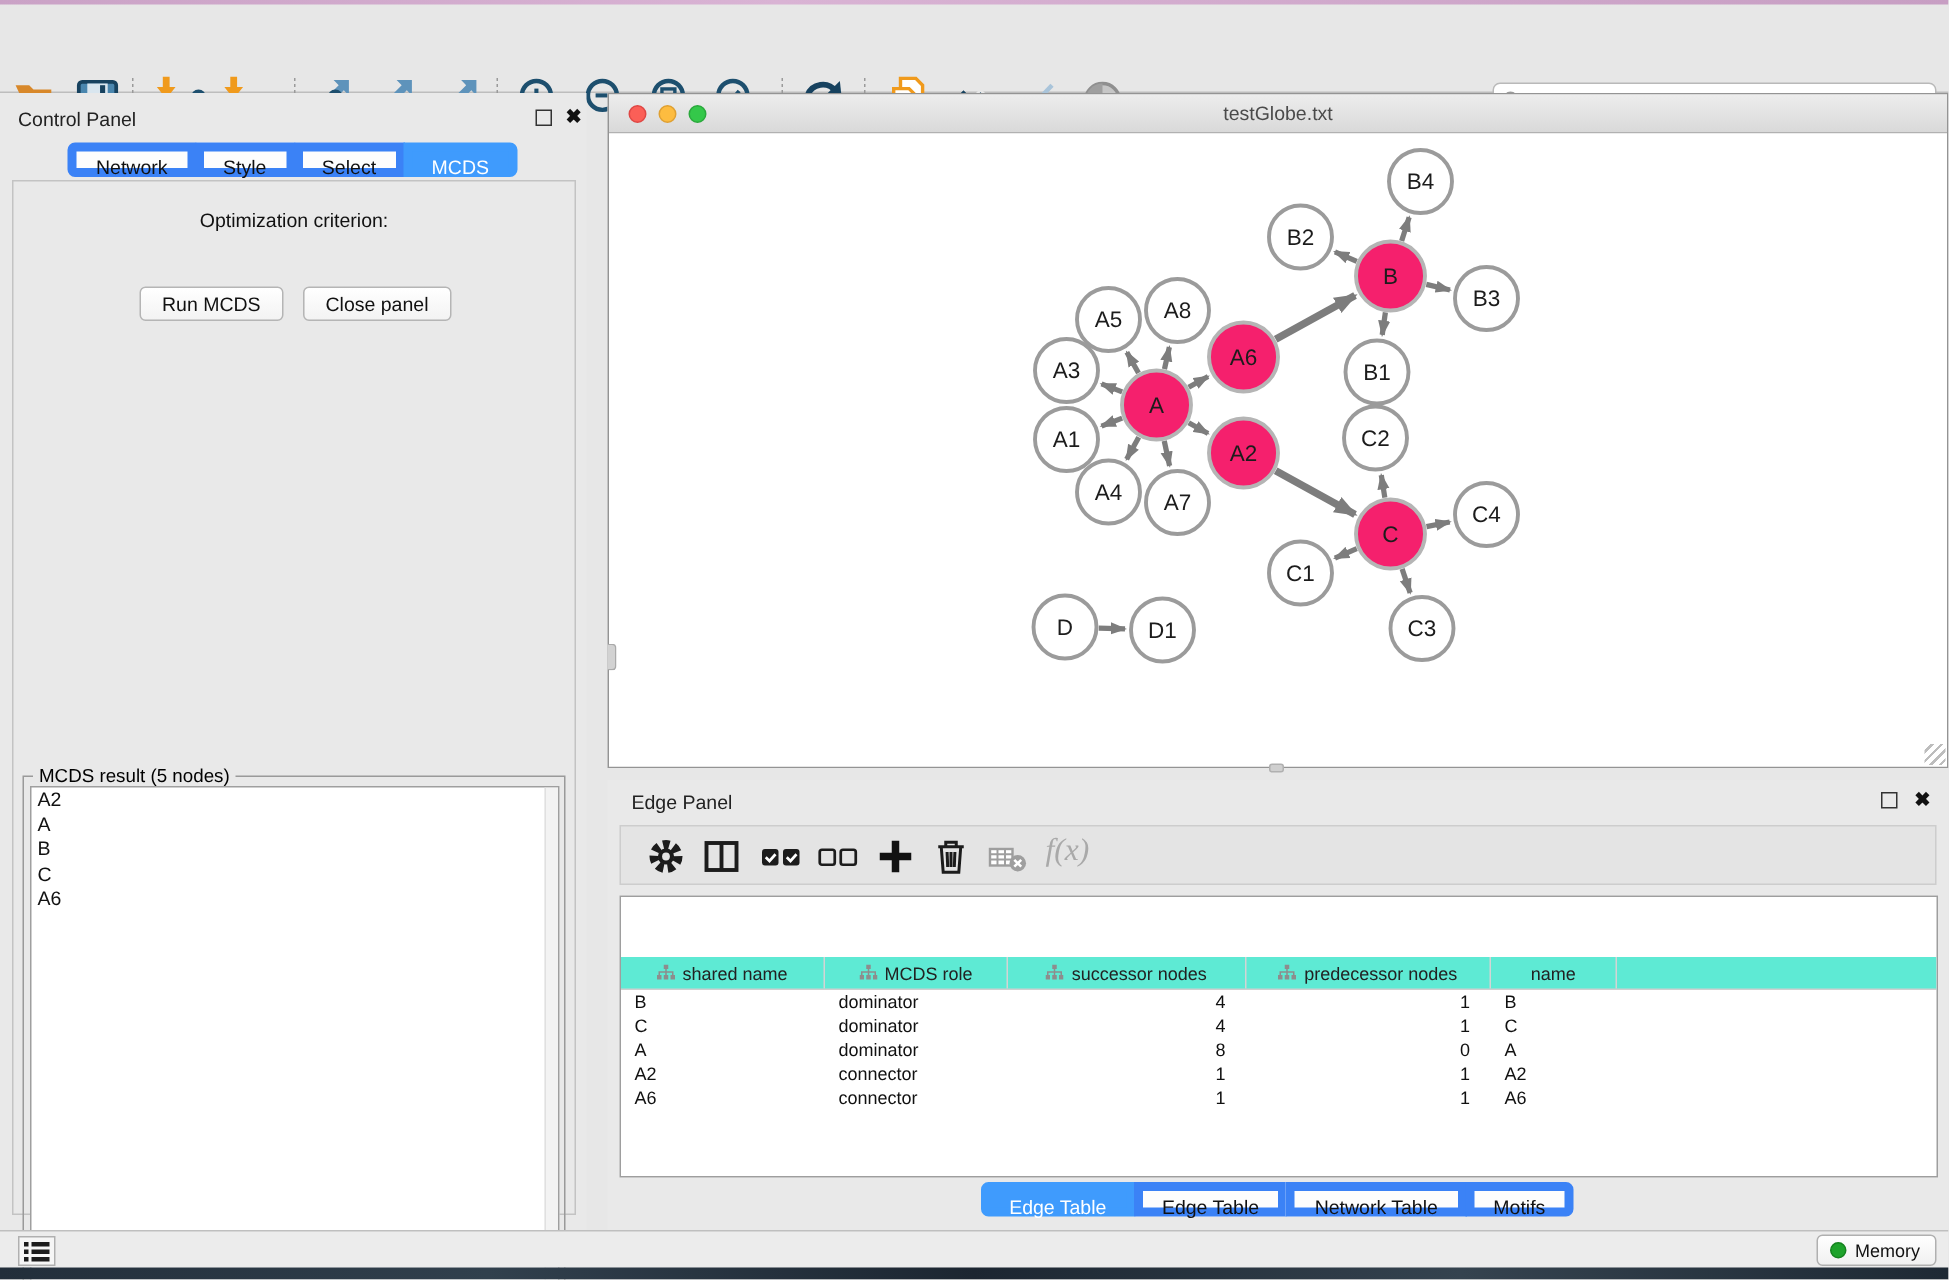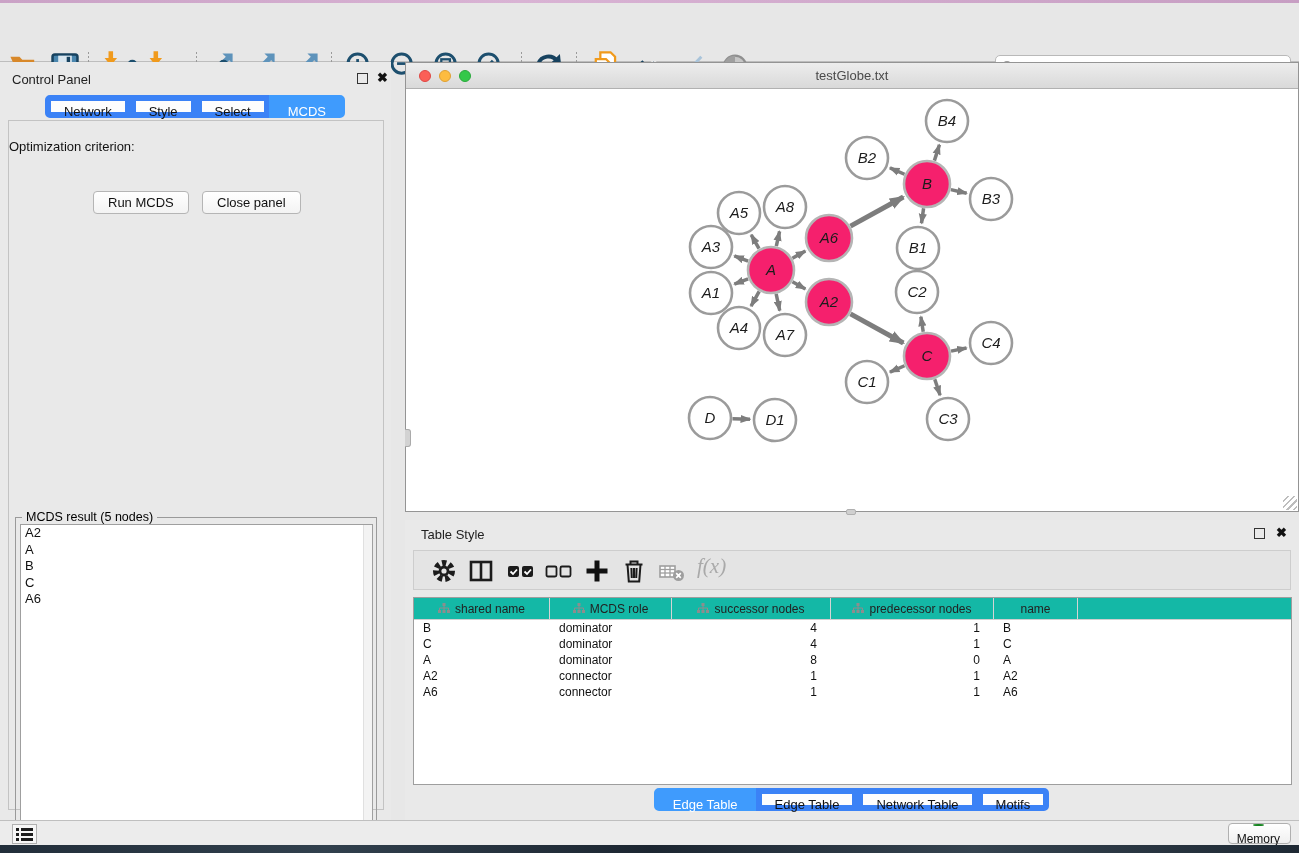--- a/index.html
+++ b/index.html
@@ -37,21 +37,21 @@
   .panel-float { position:absolute; top:11px; width:11px; height:11px; border:1.6px solid #333; background:transparent; }
   .panel-close { position:absolute; top:8px; font-size:13px; font-weight:bold; color:#111; line-height:15px; }
   #cp-tabs { position:absolute; left:0; top:33px; width:391px; display:flex; justify-content:center; }
   .seg-tab { border:6px solid #3b82f6; background:#fdfdfd; padding:3px 13px; font-size:13px;
     color:#111; margin-left:-1px; height:23px; }
   .seg-tab:first-child { border-radius:5px 0 0 5px; }
   .seg-tab:last-child { border-radius:0 5px 5px 0; }
   .seg-tab.active { background:#3f9bfd; border-color:#3f9bfd; color:#fff; }
   #cp-content { position:absolute; left:8px; top:58px; width:376px; height:690px;
     border:1px solid #c3c3c3; background:#e9e9e9; }
-  #opt-label { position:absolute; left:0; top:18px; width:100%; font-size:13px; color:#111; }
+  #opt-label { position:absolute; left:0; top:18px; width:100%; text-align:center; font-size:13px; color:#111; }
   #opt-select { position:absolute; left:34px; top:37px; width:313px; height:24px; background:#fff;
     border:1px solid #ababab; border-radius:4px; font-size:13px; color:#111; }
   #opt-select .sel-text { position:absolute; left:9px; top:4px; white-space:nowrap; }
   #opt-select .spinner { position:absolute; right:-1px; top:-1px; width:19px; height:24px;
     background:linear-gradient(#4aa1fd,#2f8ef8); border-radius:4px; }
   #opt-select .spinner svg { position:absolute; left:3px; top:3px; }
   .cp-btn { position:absolute; top:70px; height:23px; background:linear-gradient(#ffffff,#f3f3f3);
     border:1px solid #b5b5b5; border-radius:4px; font-size:13px; color:#111; padding:0 14px;
     font-family:"Liberation Sans",sans-serif; }
   #run-btn { left:84px; }
@@ -65,53 +65,53 @@
   #mcds-list .scroll { position:absolute; right:0; top:0; width:9px; height:100%;
     background:#f3f3f3; border-left:1px solid #e0e0e0; }
   .mcds-item { font-size:13px; color:#111; padding:1px 0 1px 4px; line-height:14.5px; }
 
   
   #net-window { position:absolute; left:405px; top:62px; width:894px; height:450px;
     background:#fff; border:1px solid #949494; }
   #net-titlebar { position:absolute; left:0; top:0; width:100%; height:26px;
     background:linear-gradient(#ededed,#d9d9d9); border-bottom:1px solid #b1b1b1; }
   #net-titlebar .tl { top:7px; }
-  #net-canvas { position:absolute; left:0; top:26px; width:892px; height:422px; background:#fff;font-style:italic; }
+  #net-canvas { position:absolute; left:0; top:26px; width:892px; height:422px; background:#fff; }
   #net-resize-grip { position:absolute; right:1px; bottom:1px; width:14px; height:14px;
     background:repeating-linear-gradient(135deg, transparent 0 3px, #bdbdbd 3px 4.5px); }
   #canvas-left-handle { position:absolute; left:-1px; top:366px; width:6px; height:18px;
     background:#d2d2d2; border:1px solid #aaa; border-left:none; border-radius:0 3px 3px 0; }
   #canvas-bottom-handle { position:absolute; left:440px; bottom:-4px; width:10px; height:6px;
     background:#cfcfcf; border:1px solid #b0b0b0; border-radius:2px; }
 
   
   #table-panel { position:absolute; left:405px; top:520px; width:894px; height:300px; background:#e9e9e9; }
   #tp-title { position:absolute; left:16px; top:7px; font-size:13px; color:#222; }
   #tp-toolbar { position:absolute; left:8px; top:30px; width:878px; height:40px;
     background:#e4e4e4; border:1px solid #cdcdcd; }
   .tp-icon { position:absolute; top:5px; width:30px; height:30px; }
   #fx-label { position:absolute; left:283px; top:3px; font-family:"Liberation Serif",serif;
     font-style:italic; font-size:21px; color:#a9a9a9; }
   #node-table { position:absolute; left:8px; top:77px; width:879px; height:188px;
     background:#fff; border:1px solid #9e9e9e; overflow:hidden; }
-  #nt-header { display:flex; height:22px; background:#14b8a6; border-bottom:1px solid #cfcfcf; }
+  #nt-header { display:flex; height:22px; background:#5eead4; border-bottom:1px solid #cfcfcf;margin-top:40px; }
   .nt-hcell { display:flex; align-items:center; justify-content:center; gap:5px;
     border-right:1px solid #d4d4d4; font-size:12px; color:#222; flex:0 0 auto; }
   .nt-row { display:flex; height:16px; }
   .nt-cell { font-size:12px; color:#111; flex:0 0 auto; line-height:16px; white-space:nowrap; }
   #tp-tabs { position:absolute; left:0; top:268px; width:894px; display:flex; justify-content:center; }
 
   
   #status-bar { position:absolute; left:0; top:820px; width:1299px; height:25px;
     background:#ececec; border-top:1px solid #bfbfbf; }
   #list-btn { position:absolute; left:12px; top:3px; width:25px; height:20px;
     background:#f6f6f6; border:1px solid #b0b0b0; }
   #memory-btn { position:absolute; right:8px; top:2px; height:21px; padding:0 10px 0 8px;
     background:linear-gradient(#ffffff,#f0f0f0); border:1px solid #b0b0b0; border-radius:4px;
-    display:flex; align-items:center; gap:6px; font-size:12px; color:#111;flex-direction:column; }
+    display:flex; align-items:center; gap:6px; font-size:12px; color:#111; }
   #memory-dot { width:11px; height:11px; border-radius:50%; background:#1ea32b; border:1px solid #15831f; }
   #desktop-bottom { position:absolute; left:0; top:845px; width:1299px; height:8px;
     background:linear-gradient(90deg,#222e3a,#31404d 25%,#1c2631 50%,#35434f 75%,#1e2934); }
 </style>
 </head>
 <body>
 
 <div id="app">
 
   <div id="desktop-top"></div>
@@ -433,21 +433,21 @@
             </g>
           </g>
       </svg>
     </div>
     <div id="canvas-left-handle"></div>
     <div id="canvas-bottom-handle"></div>
     <div id="net-resize-grip"></div>
   </div>
 
   <div id="table-panel">
-    <div id="tp-title">Table Style</div>
+    <div id="tp-title">Edge Panel</div>
     <span class="panel-float" style="right:34px; top:8px; left:auto"></span>
     <span class="panel-close" style="right:12px; top:5px; left:auto">✖</span>
 
     <div id="tp-toolbar">
       <div class="tp-icon" style="left:15px">
         <svg width="30" height="30" viewBox="0 0 30 30">
           <circle cx="15" cy="15" r="8" fill="none" stroke="#1c1c1c" stroke-width="6" stroke-dasharray="4.2 2.9"></circle>
           <circle cx="15" cy="15" r="5.4" fill="#1c1c1c"></circle>
           <circle cx="15" cy="15" r="2.6" fill="#e4e4e4"></circle>
         </svg>

